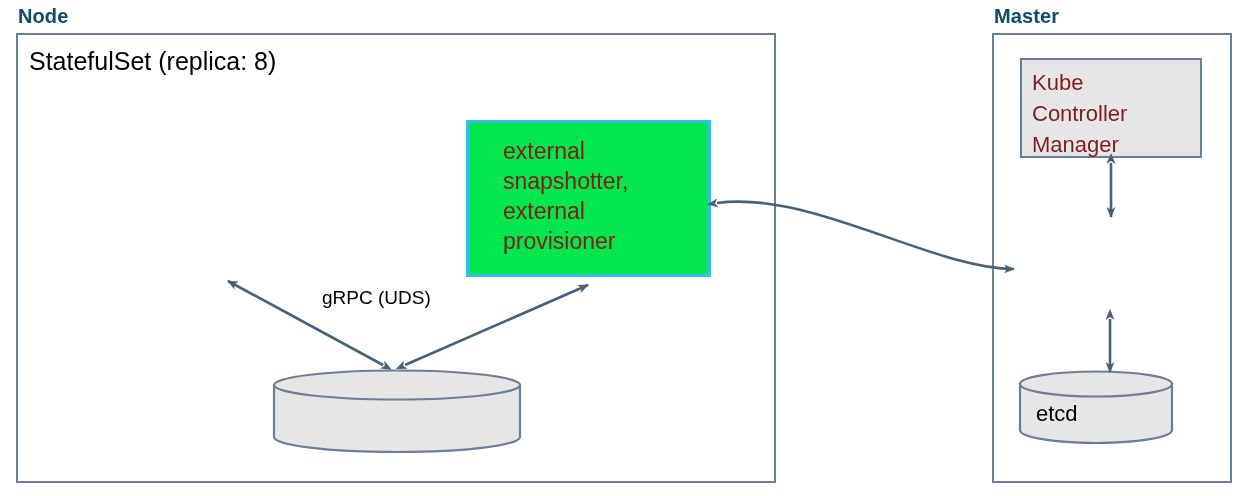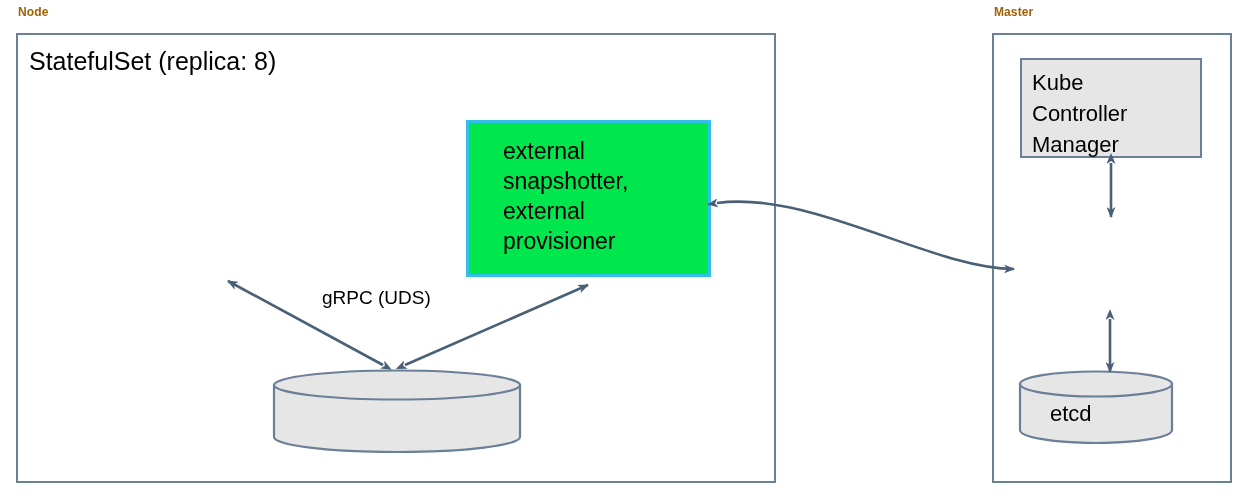--- a/index.html
+++ b/index.html
@@ -15,23 +15,23 @@
     position: relative;
     width: 1250px;
     height: 496px;
     background: #ffffff;
     overflow: hidden;
   }
 
   
   .zone-label {
     position: absolute;
-    font-size: 12px;
+    font-size: 20px;
     font-weight: bold;
-    color: #a16207;
+    color: #0c4a6e;
     letter-spacing: 0.1px;
     white-space: nowrap;
   }
   .zone-frame {
     position: absolute;
     border: 2px solid #6b7f96;
     background: transparent;
     box-sizing: border-box;
   }
 
@@ -47,21 +47,21 @@
   
   .box {
     position: absolute;
     box-sizing: border-box;
     display: flex;
     align-items: flex-start;
     justify-content: flex-start;
   }
   .box-text {
     font-size: 23px;
-    color: #000000;
+    color: #7f1d1d;
     line-height: 1.31;
     white-space: pre-line;
   }
 
   .box-orange {
     background: #ffb433;
     border: 3px solid #33bfeb;
   }
   .box-green {
     background: #00e64d;
@@ -139,21 +139,21 @@
 Controller
 Manager</div>
   </div>
 
 
   <div class="cyl" style="left:1018px; top:370px; width:156px; height:74px;">
     <svg width="156" height="74" viewBox="0 0 156 74">
       <path d="M2,14 L2,60 A76,13 0 0 0 154,60 L154,14 Z" fill="#e6e6e6" stroke="#6b7f96" stroke-width="2.2"></path>
       <ellipse cx="78" cy="14" rx="76" ry="12.5" fill="#e6e6e6" stroke="#6b7f96" stroke-width="2.2"></ellipse>
     </svg>
-    <div class="cyl-label" style="top:31px; font-size:22px; text-align:left; padding-left:32px; box-sizing:border-box;">etcd</div>
+    <div class="cyl-label" style="top:31px; font-size:22px; text-align:left; padding-left:18px; box-sizing:border-box;">etcd</div>
   </div>
 
   <svg id="connectors">
     <defs>
       <marker id="ah" markerWidth="11" markerHeight="9" refX="10" refY="4.5" orient="auto" markerUnits="userSpaceOnUse">
         <path d="M0,0 L11,4.5 L0,9 L3,4.5 Z" fill="#4a6076"></path>
       </marker>
       <marker id="ah-start" markerWidth="11" markerHeight="9" refX="1" refY="4.5" orient="auto-start-reverse" markerUnits="userSpaceOnUse">
         <path d="M0,0 L11,4.5 L0,9 L3,4.5 Z" fill="#4a6076"></path>
       </marker>

